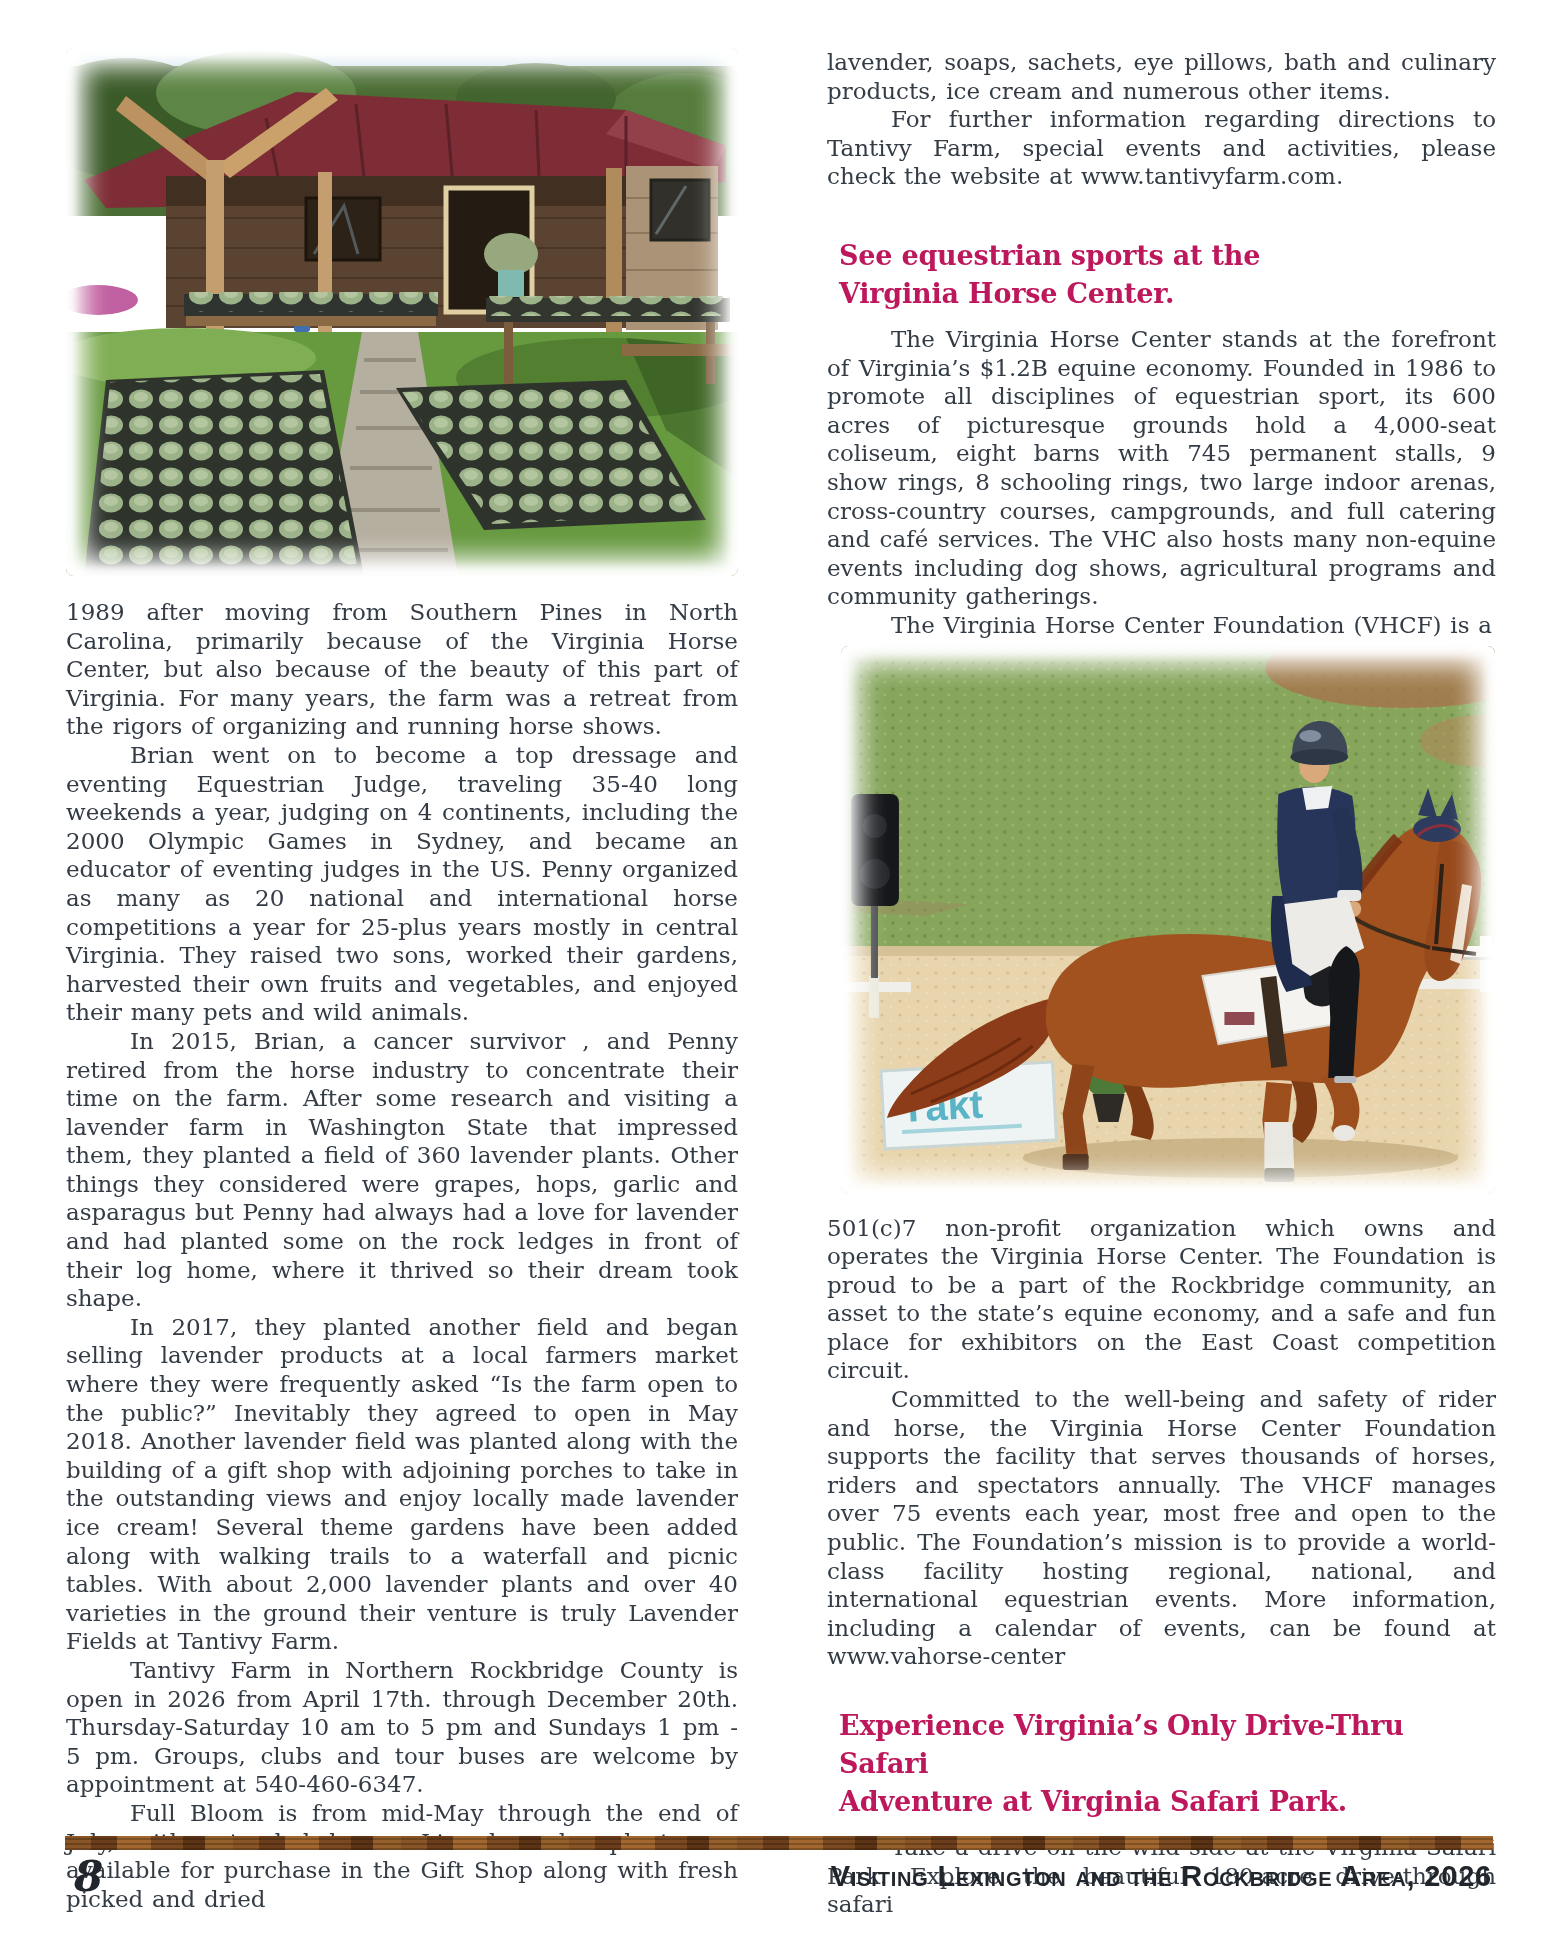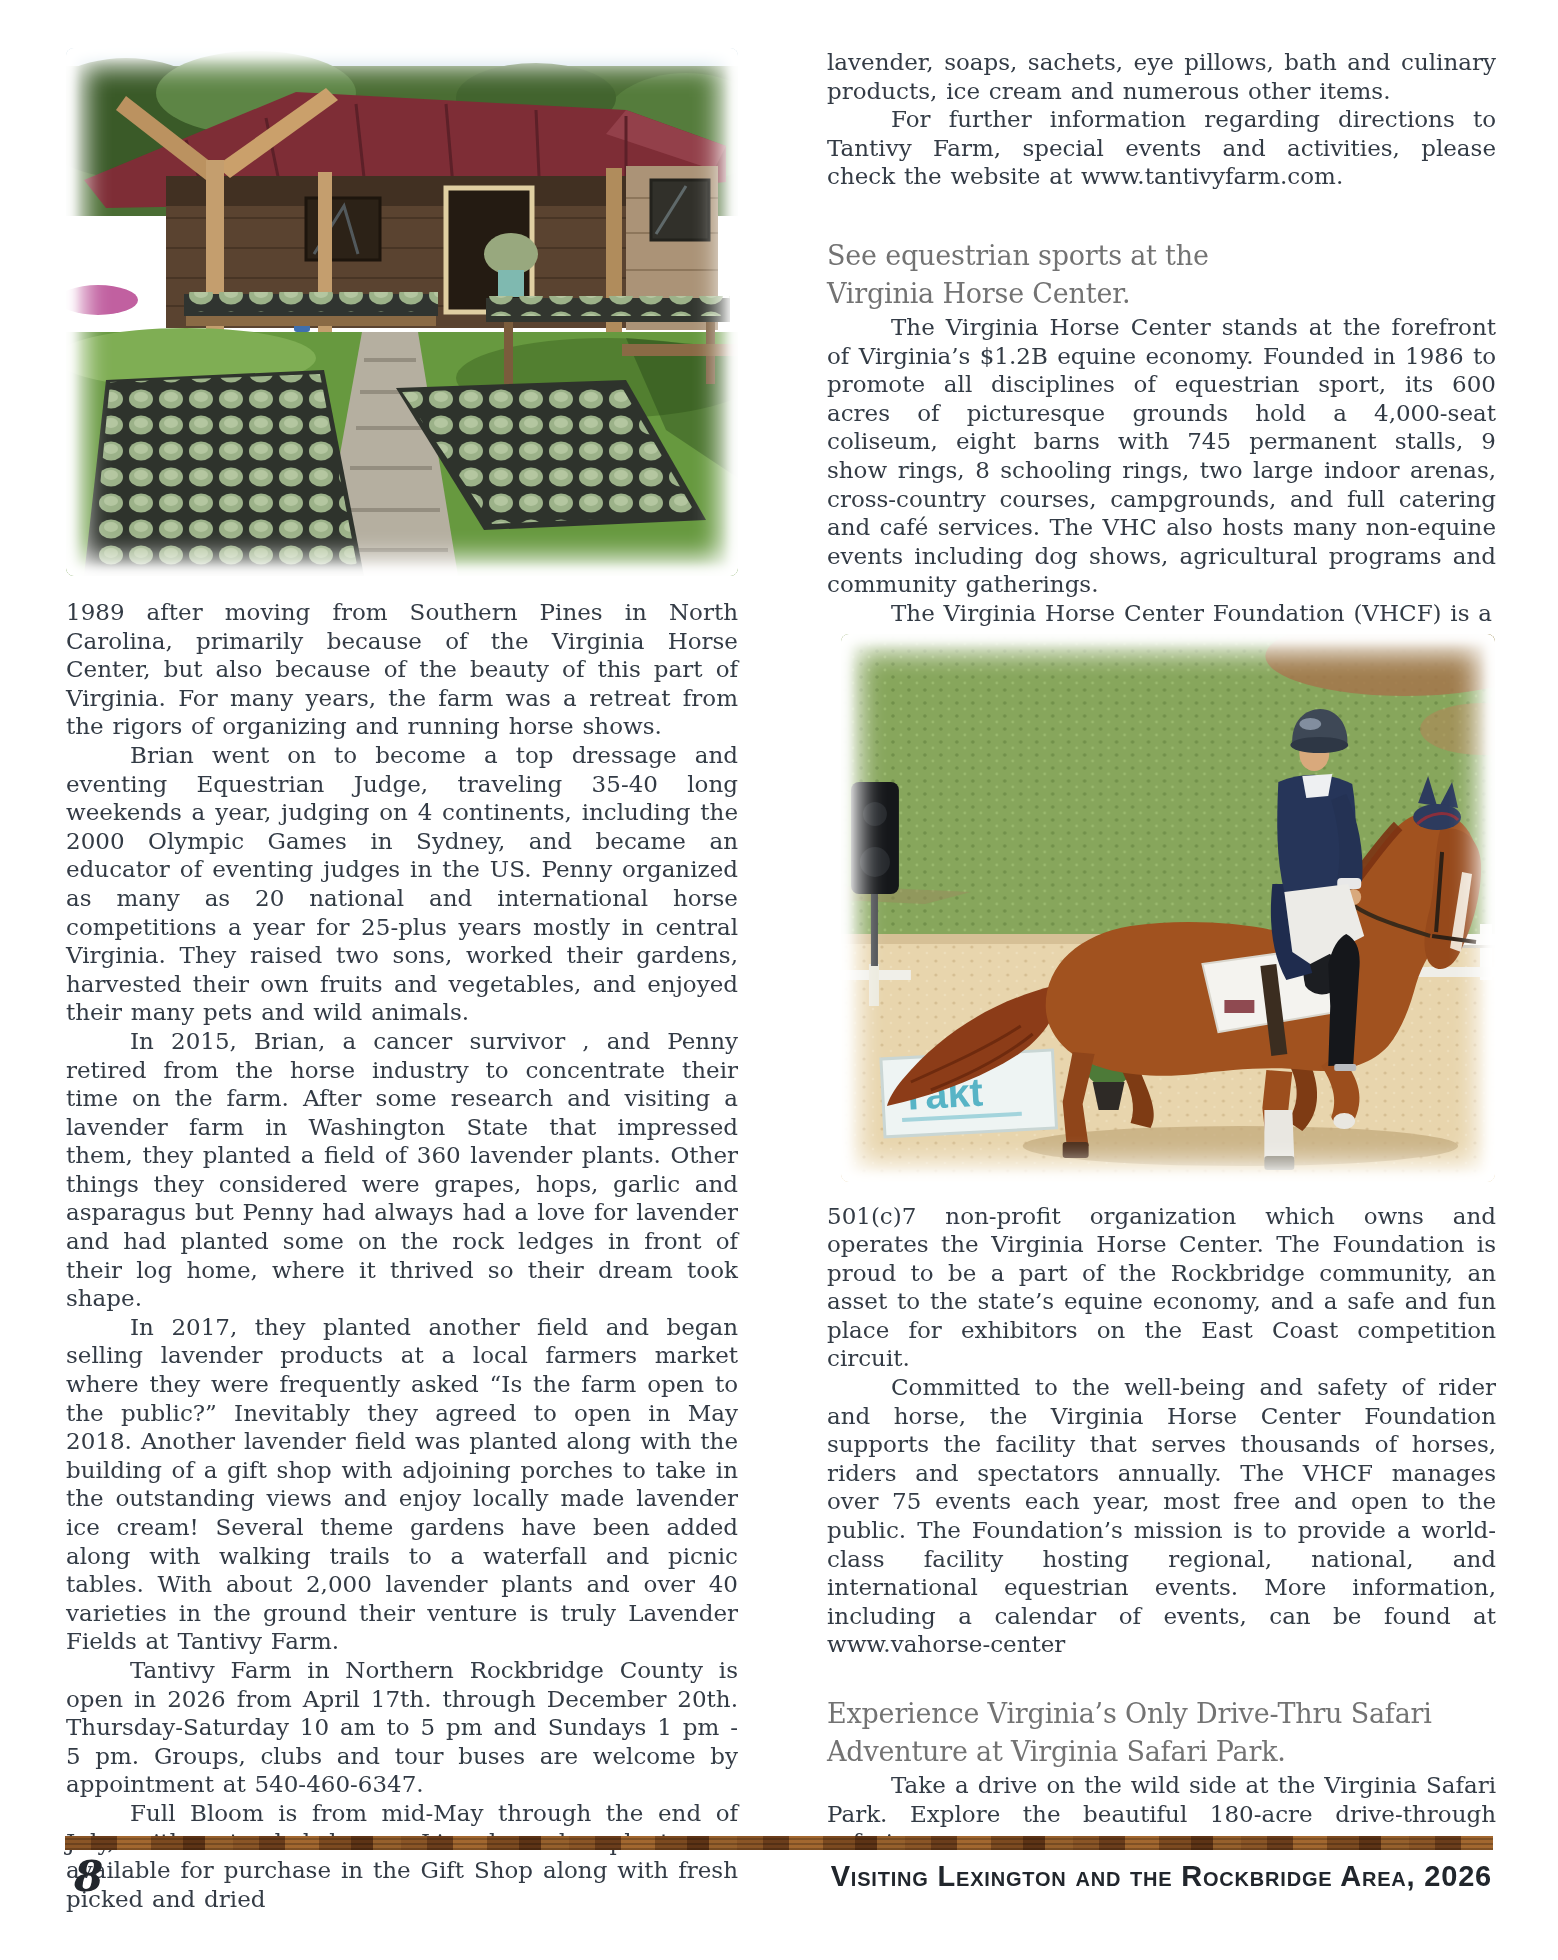--- a/index.html
+++ b/index.html
@@ -4,22 +4,22 @@
 <style>
   html,body{margin:0;padding:0;background:#ffffff;}
   .page{position:relative;width:1558px;height:1960px;background:#fff;overflow:hidden;
         font-family:"DejaVu Serif","Liberation Serif",serif;color:#333b45;}
   .col{position:absolute;top:48px;}
   .col-left{left:66px;width:672px;}
   .col-right{left:827px;width:669px;}
   p.body{font-size:23px;line-height:28.6px;text-align:justify;margin:0;
          text-indent:64px;word-spacing:1.5px;}
   p.body.cont{text-indent:0;}
-  .heading{font-size:27px;line-height:38px;font-weight:normal;color:#737373;
-           letter-spacing:-0.2px;margin:0;}
+  .heading{font-size:27px;line-height:38px;font-weight:bold;color:#be185d;
+           letter-spacing:-0.2px;margin:12px;}
   .photo{position:relative;margin:0;overflow:hidden;border-radius:8px;background:#fff;}
   .photo svg{display:block;width:100%;height:100%;}
   .feather{position:absolute;inset:0;pointer-events:none;border-radius:8px;
            box-shadow:inset 0 0 26px 18px #ffffff, inset 0 0 10px 8px rgba(255,255,255,.85);}
   .photo-left{width:672px;height:528px;margin-bottom:22px;}
   .photo-right{width:654px;height:548px;margin:6px 0 20px 14px;}
   a.ulink{color:inherit;text-underline-offset:3px;cursor:pointer;}
   .sp-after-para{margin-top:46px;}
   .sp-after-head{margin-top:15px;}
   .sp-head2{margin-top:36px;}

